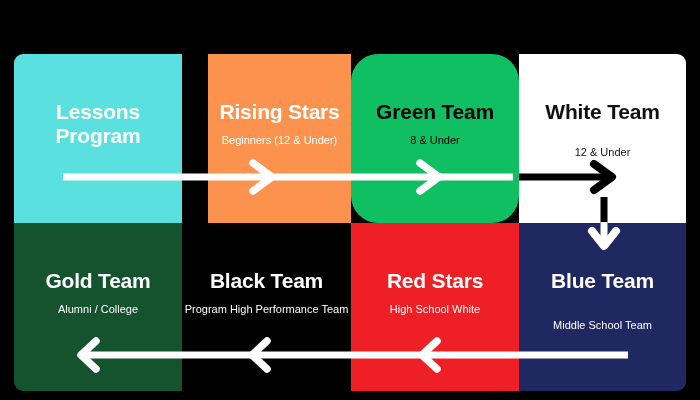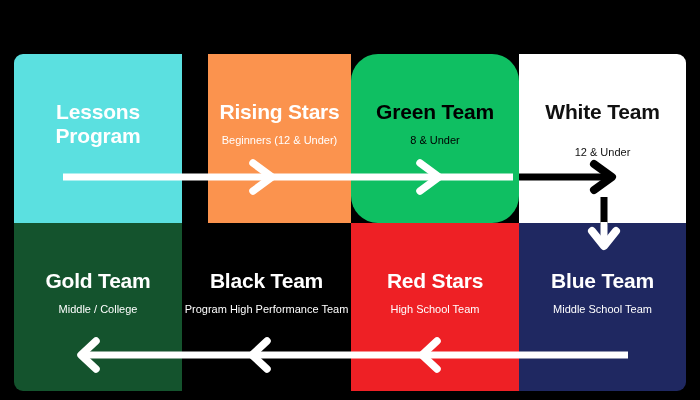--- a/index.html
+++ b/index.html
@@ -97,34 +97,34 @@
       <div class="cell-sub">8 &amp; Under</div>
     </div>
 
     <div class="cell c-white" style="background: rgb(255, 255, 255); color: rgb(17, 17, 17); gap: 12px;">
       <div class="cell-title">White Team</div>
       <div class="cell-sub">12 &amp; Under</div>
     </div>
 
     <div class="cell c-gold" style="background: #14532d; color: rgb(255, 255, 255);">
       <div class="cell-title">Gold Team</div>
-      <div class="cell-sub">Middle / College</div>
+      <div class="cell-sub">Alumni / College</div>
     </div>
 
     <div class="cell c-black" style="background: rgb(0, 0, 0); color: rgb(255, 255, 255); align-items: center;">
       <div class="cell-title">Black Team</div>
       <div class="cell-sub">Program High Performance Team</div>
     </div>
 
     <div class="cell c-red" style="background: rgb(238, 32, 37); color: rgb(255, 255, 255);">
       <div class="cell-title">Red Stars</div>
-      <div class="cell-sub">High School Team</div>
+      <div class="cell-sub">High School White</div>
     </div>
 
-    <div class="cell c-blue" style="background: rgb(31, 40, 97); color: rgb(255, 255, 255);">
+    <div class="cell c-blue" style="background: rgb(31, 40, 97); color: rgb(255, 255, 255); gap: 16px;">
       <div class="cell-title">Blue Team</div>
       <div class="cell-sub">Middle School Team</div>
     </div>
 
   </div>
 
   <svg class="arrow-layer" viewBox="0 0 700 400" width="700" height="400">
 
     <g>
       <rect x="63" y="173.5" width="450" height="7" fill="#FFFFFF"></rect>

